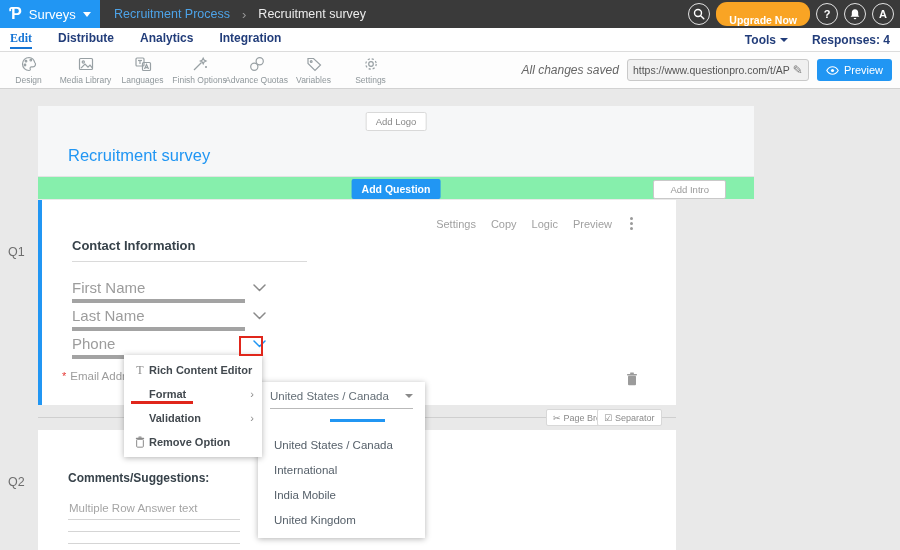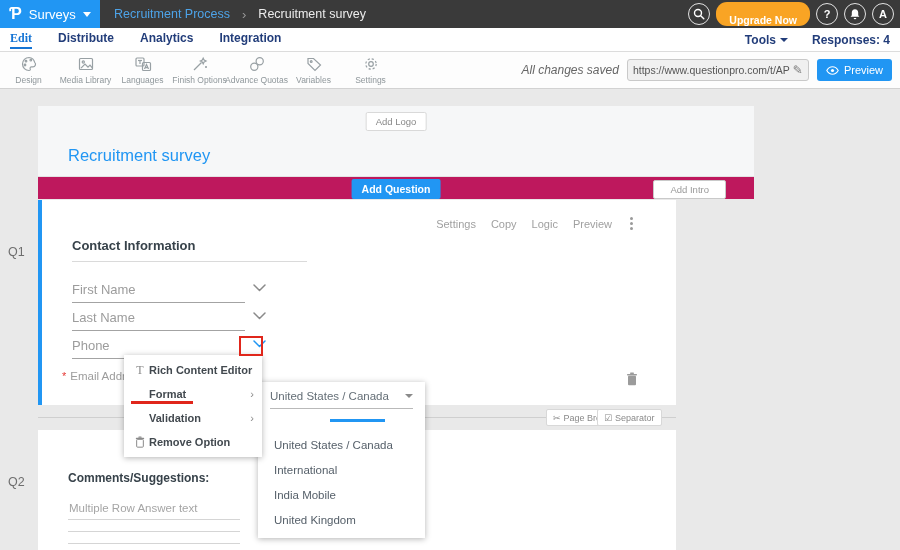--- a/index.html
+++ b/index.html
@@ -42,36 +42,36 @@
   .url-box { width:182px; height:22px; background:#f0f0f0; border:1px solid #c9c9c9; border-radius:3px; display:flex; align-items:center; padding:0 5px; gap:3px; }
   .url-input { flex:1; min-width:0; border:none; background:transparent; font-family:inherit; font-size:10.5px; color:#555; outline:none; }
   .pencil-icon { font-family:"DejaVu Sans", sans-serif; color:#777; font-size:12px; cursor:pointer; }
   .preview-btn { height:22px; padding:0 9px; background:var(--accent); border:none; border-radius:3px; color:#fff; font-size:11px; font-family:inherit; display:flex; align-items:center; gap:5px; cursor:pointer; }
 
   
   .survey-panel { position:absolute; left:38px; top:106px; width:716px; background:#f6f7f8; }
   .survey-head { height:70px; position:relative; }
   .add-logo-btn { position:absolute; left:50%; top:6px; transform:translateX(-50%); background:#fff; border:1px solid #d9d9d9; border-radius:2px; padding:3px 9px; font-size:9.5px; color:#888; font-family:inherit; cursor:pointer; }
   .survey-title { position:absolute; left:30px; top:40px; font-size:16.5px; color:var(--accent); cursor:text; }
-  .survey-btnrow { height:23px; background:#be185d; border-top:1px solid #e3e3e3; position:relative; }
+  .survey-btnrow { height:23px; background:#86efac; border-top:1px solid #e3e3e3; position:relative; }
   .add-question-btn { position:absolute; left:50%; top:2px; transform:translateX(-50%); background:var(--accent); color:#fff; border:none; border-radius:2px; padding:4px 10px; font-size:10.5px; font-weight:bold; font-family:inherit; cursor:pointer; }
   .add-intro-btn { position:absolute; right:28px; top:3px; background:#fff; border:1px solid #c9c9c9; border-radius:2px; padding:3px 16px; font-size:9.5px; color:#9a9a9a; font-family:inherit; cursor:pointer; }
 
   .q-label { position:absolute; left:8px; font-size:12.5px; color:#6e6e6e; }
   .q-label.q1 { top:245px; }
   .q-label.q2 { top:475px; }
 
   .q1-panel { position:absolute; left:38px; top:200px; width:638px; height:205px; background:#fff; border-left:4px solid var(--accent); }
   .q-actions { position:absolute; right:40px; top:16px; display:flex; gap:15px; align-items:center; font-size:11px; color:#a0a0a0; }
   .q-action { cursor:pointer; }
   .dots-vert { display:flex; flex-direction:column; gap:2px; cursor:pointer; padding:1px 3px; }
   .dots-vert i { width:3px; height:3px; border-radius:50%; background:#9a9a9a; }
   .q-title { position:absolute; left:30px; top:38px; font-size:13px; font-weight:bold; color:#37424a; cursor:text; }
   .q-title-underline { position:absolute; left:30px; top:61px; width:235px; border-top:1px solid #dadada; }
-  .field-row { position:absolute; left:30px; width:173px; height:27px; border-bottom:1px solid #a3a3a3; font-size:13px; color:#9c9c9c; display:flex; align-items:center; cursor:text; }
+  .field-row { position:absolute; left:30px; width:173px; height:27px; border-bottom:4px solid #a3a3a3; font-size:15px; color:#9c9c9c; display:flex; align-items:center; cursor:text; }
   .field-row .chev { position:absolute; left:181px; top:8px; color:#8a8a8a; cursor:pointer; }
   .field-row .chev.blue { color:var(--accent); }
   .row-1 { top:76px; } .row-2 { top:104px; } .row-3 { top:132px; }
   .email-row { position:absolute; left:20px; top:170px; font-size:11.5px; color:#9c9c9c; display:flex; gap:4px; align-items:flex-start; cursor:text; }
   .req-mark { color:#e53935; font-size:11px; }
   .trash-q { position:absolute; right:38px; top:172px; cursor:pointer; }
 
   .divider-line { position:absolute; left:38px; top:417px; width:638px; border-top:1px solid #cfcfcf; }
   .pagebreak-btn, .separator-btn { position:absolute; top:409px; height:17px; background:#fff; border:1px solid #d8d8d8; border-radius:2px; font-size:9px; color:#8a8a8a; font-family:inherit; display:flex; align-items:center; gap:3px; padding:0 6px; cursor:pointer; }
   .pagebreak-btn { left:546px; } .separator-btn { left:597px; }

